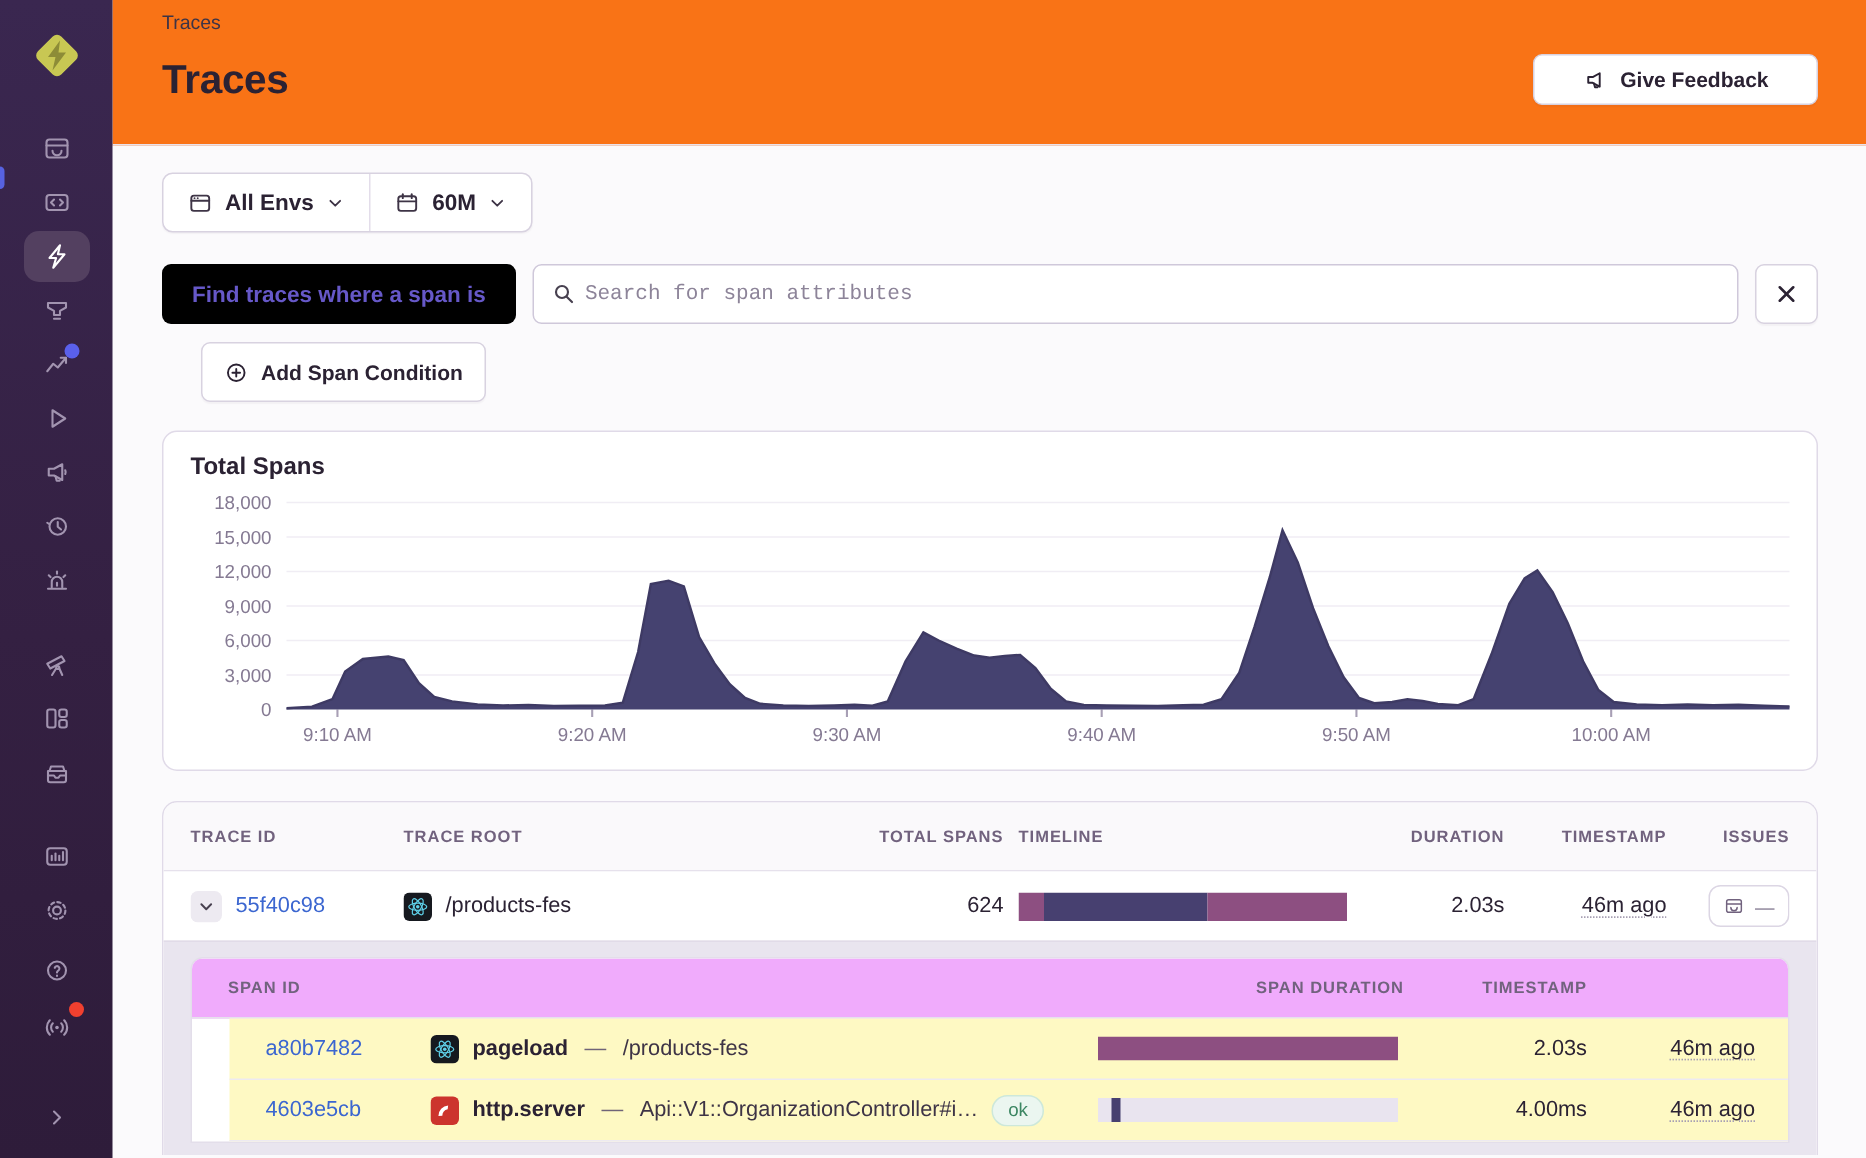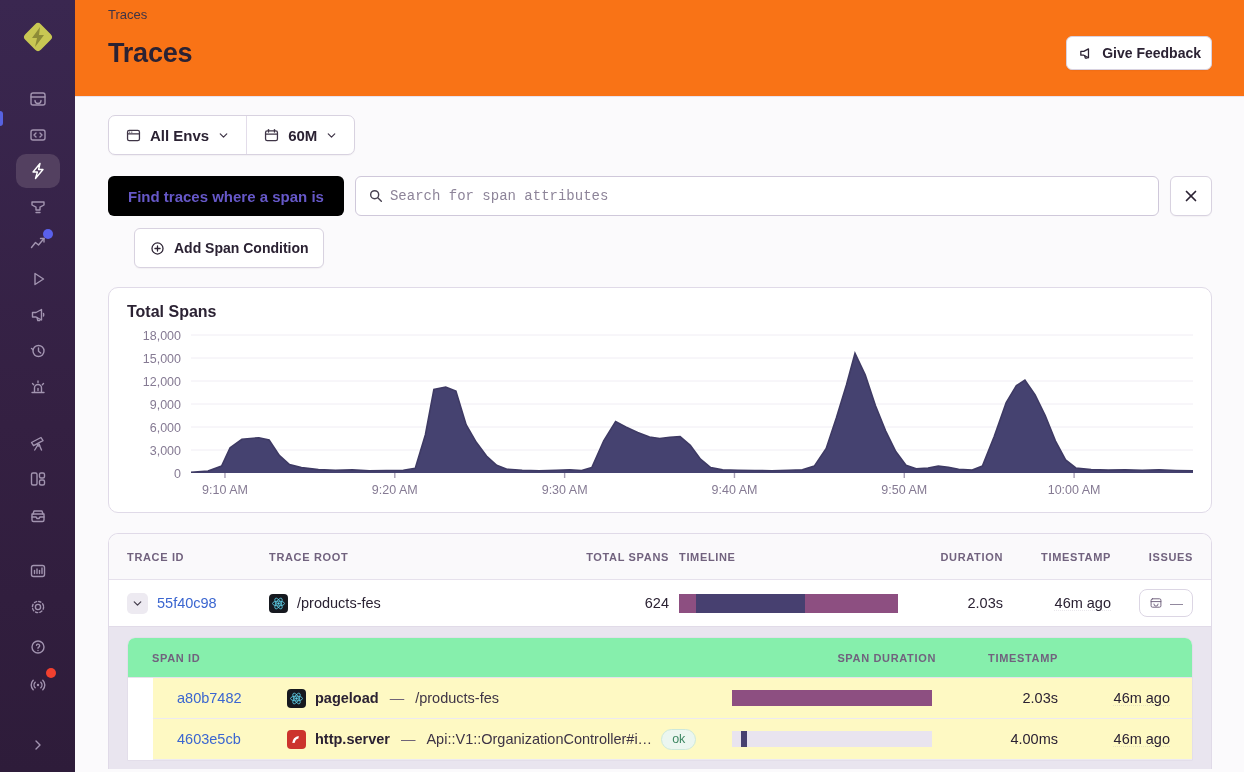--- a/index.html
+++ b/index.html
@@ -28,21 +28,21 @@
   
   .main { margin-left:75px; height:772px; display:flex; flex-direction:column; }
   .page-header { padding:4px 32px 0 33px; background:#f97316; border-bottom:1px solid #e8e2ed; }
   .breadcrumb { font-size:13px; color:#3e3446; padding-top:3px; }
   .title-row { display:flex; align-items:center; justify-content:space-between; padding:14px 0 26px; }
   .page-title { font-size:27px; font-weight:700; letter-spacing:-0.2px; color:#2b2233; }
   .btn { display:inline-flex; align-items:center; gap:8px; background:#fff; border:1px solid #d8d2e0;
     border-radius:6px; font-weight:700; color:#2b2233; cursor:pointer;
     box-shadow:0 1px 1px rgba(40,30,60,.04); }
   .btn svg { stroke:#2b2233; fill:none; stroke-width:1.5; stroke-linecap:round; stroke-linejoin:round; }
-  .feedback-btn { height:34px; padding:0 10px; font-size:14px; }
+  .feedback-btn { height:34px; padding:0 32px; font-size:14px; }
 
   .content { padding:18px 32px 0 33px; flex:1; overflow:hidden; }
 
   
   .filter-group { display:inline-flex; align-items:stretch; background:#fff; border:1px solid #d8d2e0;
     border-radius:7px; height:40px; box-shadow:0 1px 1px rgba(40,30,60,.04); }
   .filter-btn { display:flex; align-items:center; gap:8px; padding:0 16px; font-size:15px; font-weight:700;
     color:#2b2233; cursor:pointer; }
   .filter-btn svg { stroke:#3e3446; fill:none; stroke-width:1.5; stroke-linecap:round; stroke-linejoin:round; }
   .filter-divider { width:1px; background:#e3ddea; margin:0; }
@@ -96,21 +96,21 @@
   .issues-pill { display:inline-flex; align-items:center; gap:7px; border:1px solid #dcd6e4; border-radius:8px;
     height:28px; padding:0 9px; background:#fff; cursor:pointer; }
   .issues-pill svg { stroke:#71627e; fill:none; stroke-width:1.4; stroke-linecap:round; stroke-linejoin:round; }
   .issues-pill .dash { color:#847a91; font-size:13px; }
 
   
   .sub-wrap { background:#e9e5ef; border-top:1px solid #e1dbe8; padding:10px 18px 18px; height:100%; }
   .sub-table { background:#fff; border:1px solid #e3deea; border-radius:8px 8px 0 0; overflow:hidden; }
   .sgrid { display:grid; grid-template-columns:100px minmax(0,1fr) 204px 112px 102px;
     column-gap:10px; align-items:center; padding:0 22px 0 24px; }
-  .sthead { background:#86efac; border-bottom:1px solid #e6e1ec; height:40px; }
+  .sthead { background:#f0abfc; border-bottom:1px solid #e6e1ec; height:40px; }
   .srow { height:41px; border-bottom:1px solid #edeaf1; background:#fef9c3;margin-left:25px; }
   .desc-cell { display:flex; align-items:center; gap:9px; min-width:0; }
   .op { font-weight:700; }
   .sep { color:#6f6478; padding:0 2px; }
   .desc-text { overflow:hidden; text-overflow:ellipsis; white-space:nowrap; color:#3e3446; }
   .ok-badge { background:#ebf6f0; border:1px solid #cde8da; color:#3c8662; font-size:12.5px;
     border-radius:20px; padding:2px 10px 3px; flex:none; }
   .sub-bar { height:16px; }
 
   .atom-svg circle { fill:#5fd0e8; }

